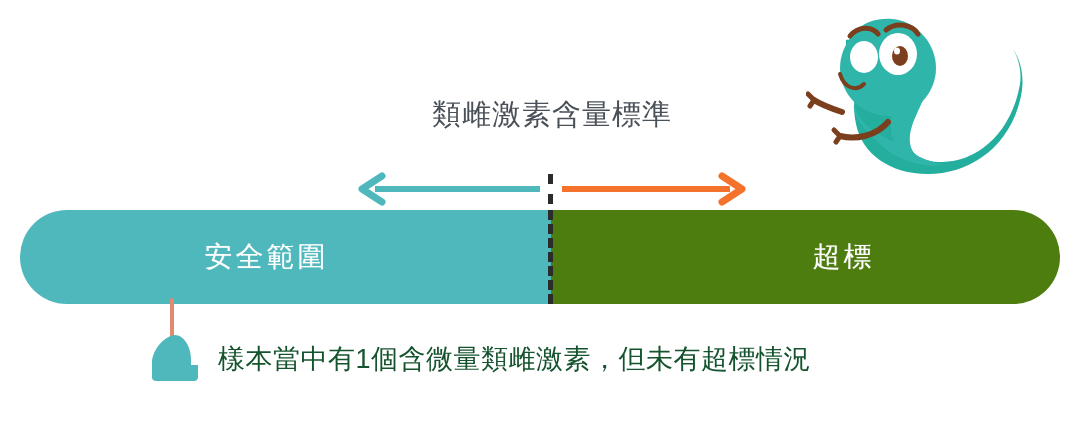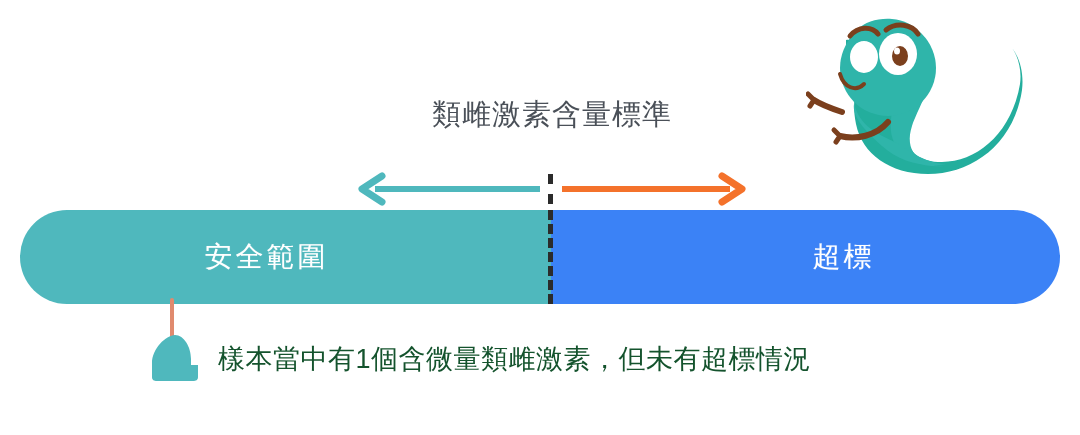--- a/index.html
+++ b/index.html
@@ -64,21 +64,21 @@
     display: flex;
     align-items: center;
     justify-content: center;
     position: relative;
   }
   .bar-seg-safe {
     background: #4fb8bd;
     width: 531px;
   }
   .bar-seg-over {
-    background: #3b82f6;
+    background: #4d7c0f;
     width: 509px;
   }
   .bar-label {
     color: #ffffff;
     font-size: 28px;
     letter-spacing: 3px;
     font-weight: 400;
     white-space: nowrap;
     text-shadow: 0 0 1px rgba(255,255,255,0.35);
   }

